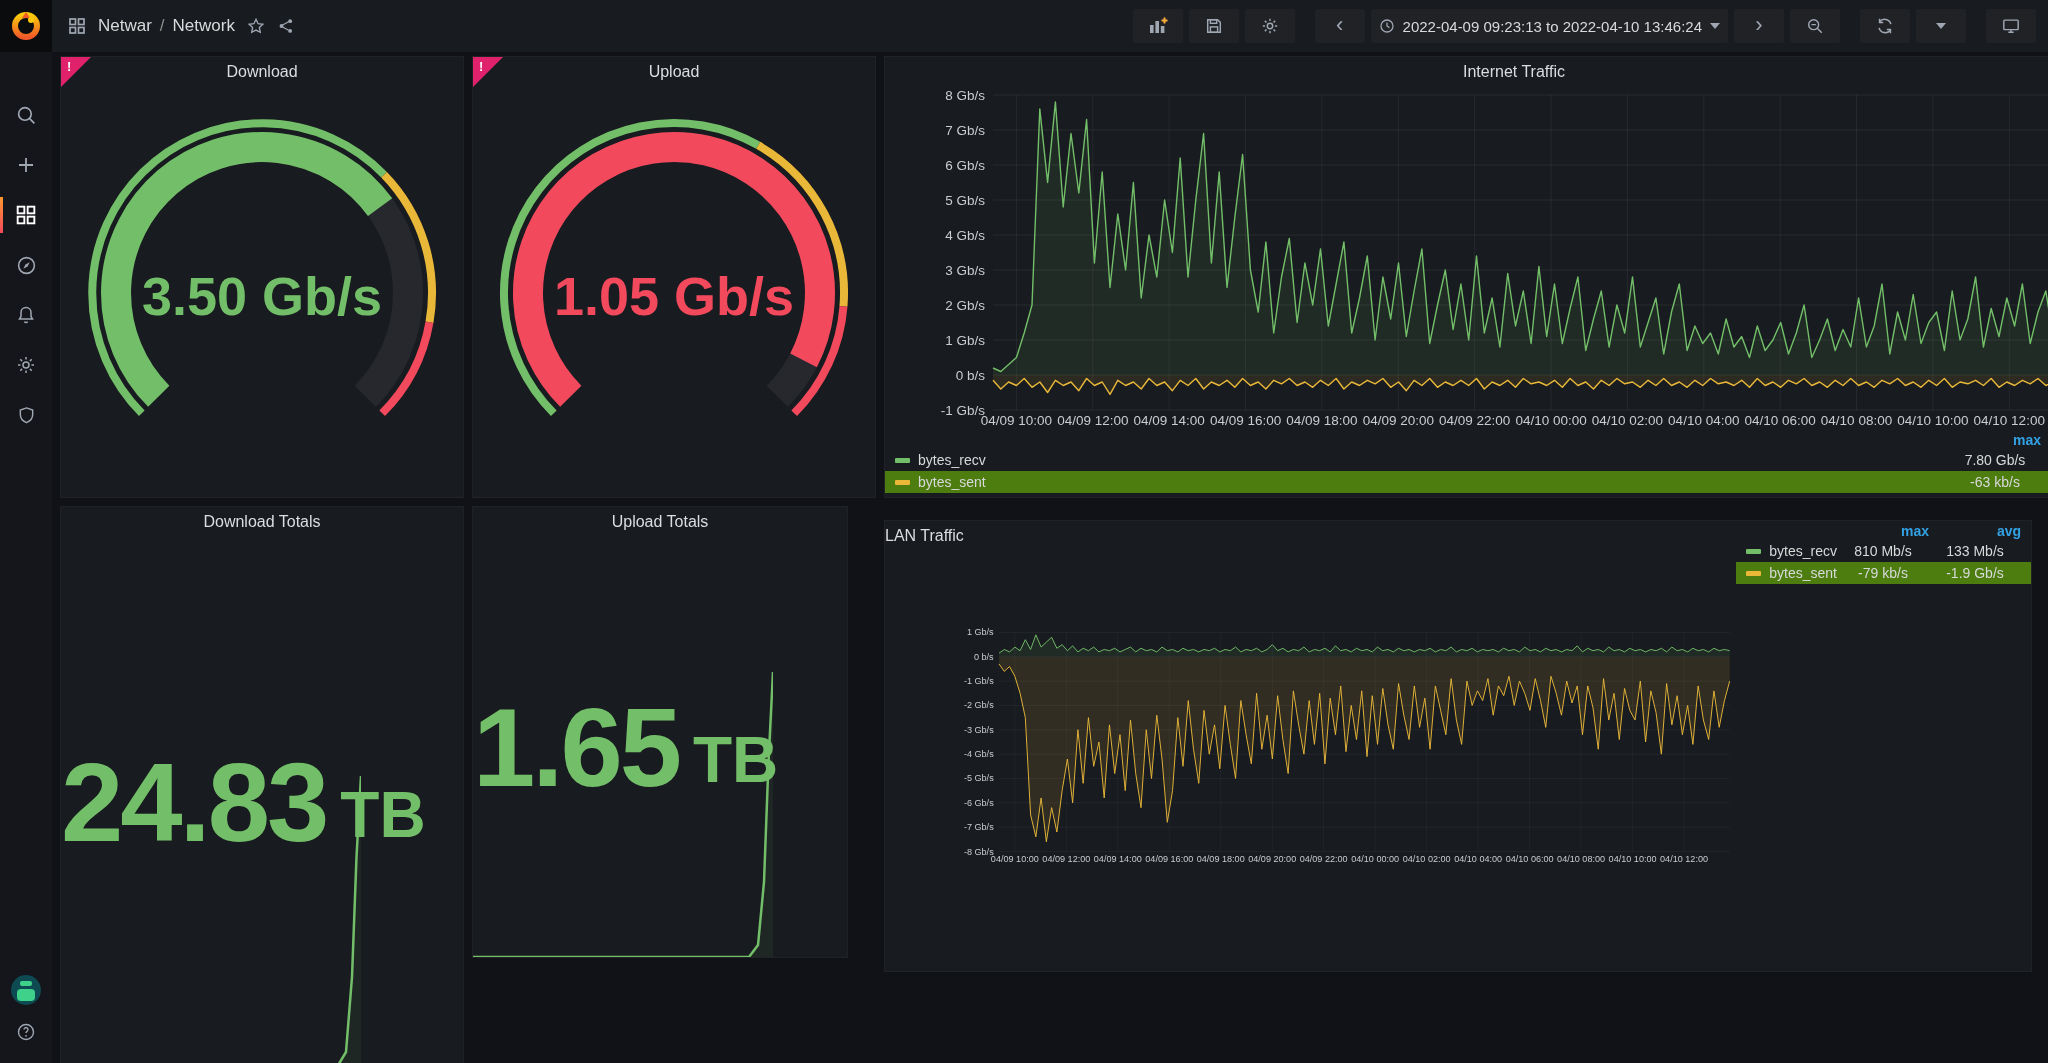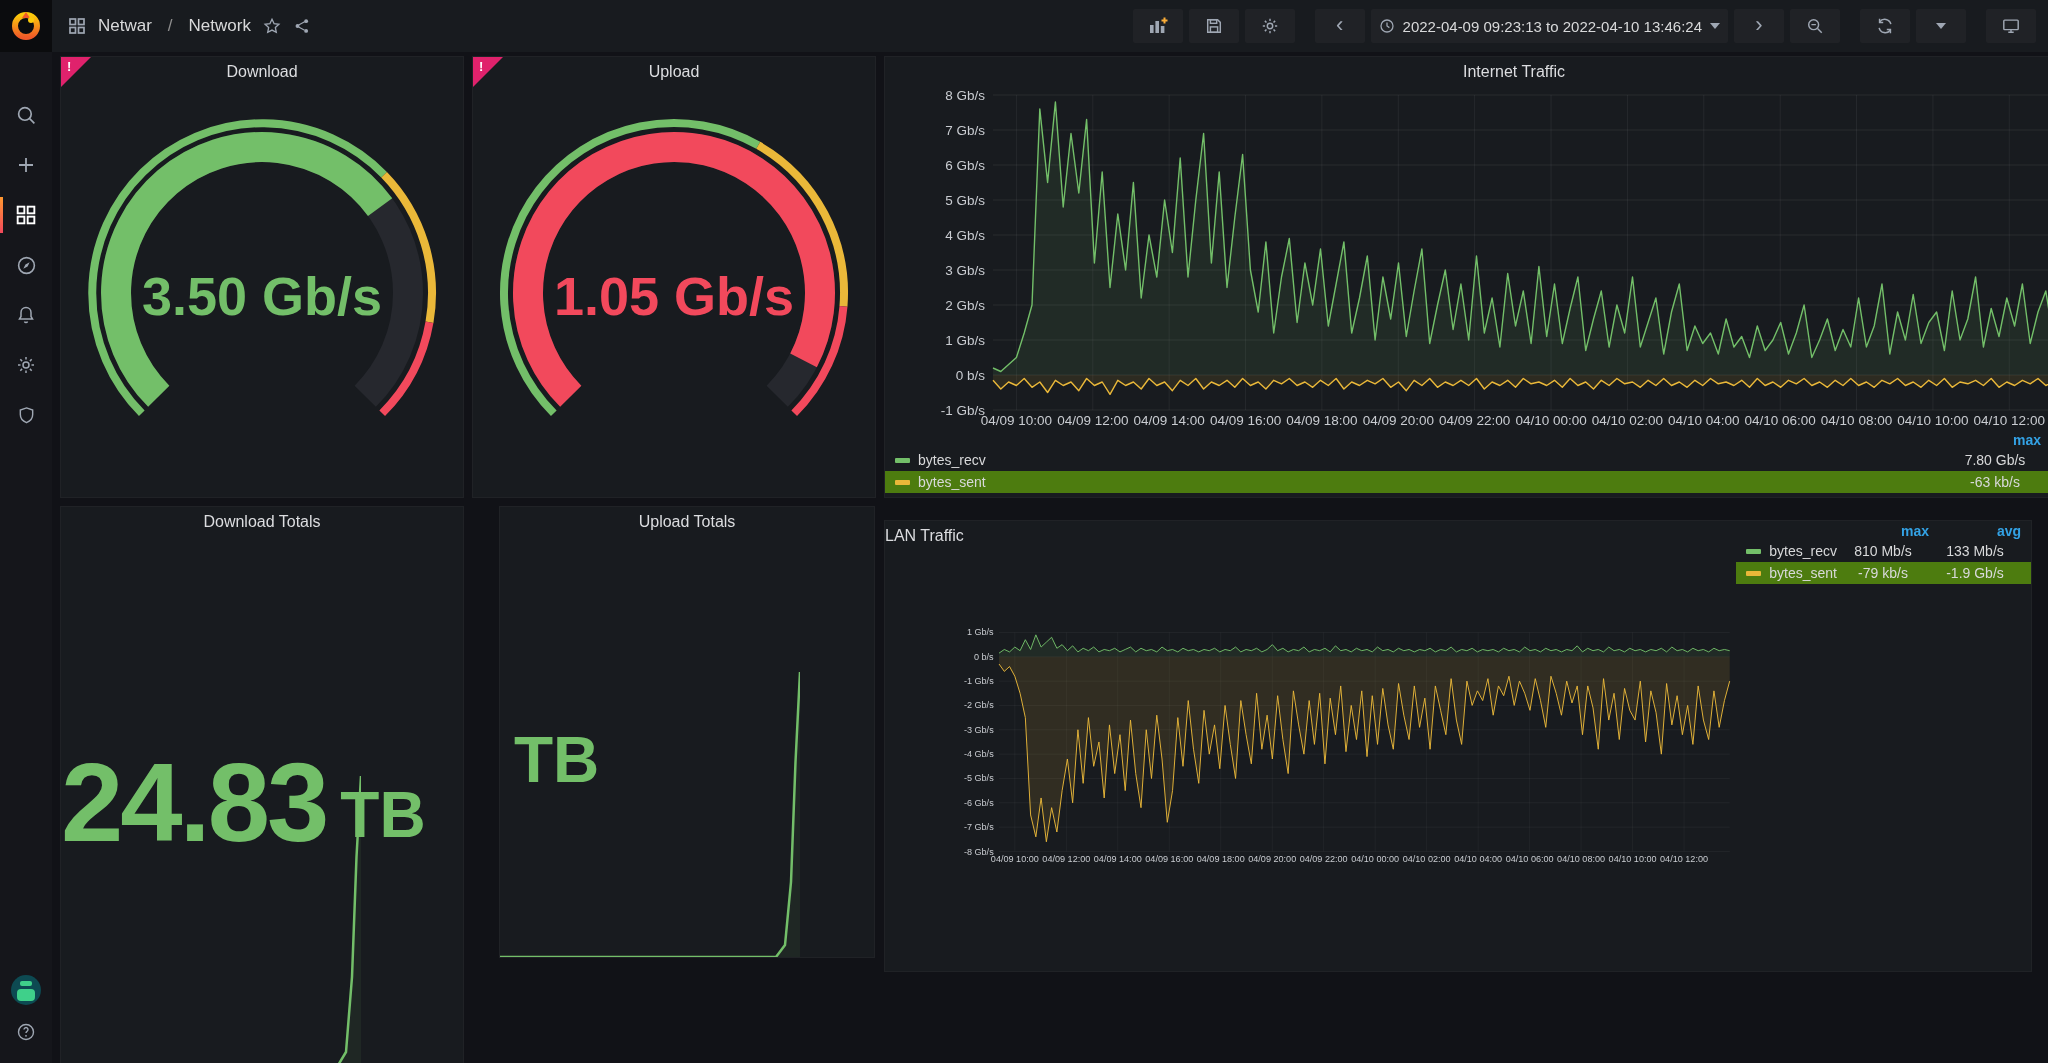--- a/index.html
+++ b/index.html
@@ -5,21 +5,21 @@
   html,body{margin:0;padding:0}
   body{width:2048px;height:1063px;position:relative;overflow:hidden;
        background:#111217;color:#d8d9da;
        font-family:"Liberation Sans","DejaVu Sans",sans-serif;}
   svg{display:block}
   
   .navbar{position:absolute;left:0;top:0;width:2048px;height:52px;background:#181b1f;
           display:flex;align-items:center;z-index:6}
   .logo-cell{width:52px;height:52px;background:#0b0c0e;display:flex;align-items:center;justify-content:center;flex:0 0 52px}
   .nav-left{display:flex;align-items:center;gap:12px;margin-left:16px}
-  .crumb{font-size:17px;color:#d8d9da;display:flex;gap:16px;align-items:center}
+  .crumb{font-size:17px;color:#d8d9da;display:flex;gap:8px;align-items:center}
   .crumb .sep{color:#8e8e8e}
   .nico{color:#9fa7b3;display:flex;align-items:center;justify-content:center;cursor:pointer}
   .nav-right{margin-left:auto;display:flex;align-items:center;gap:6px;padding-right:12px}
   .nbtn{height:34px;min-width:34px;background:#202226;border-radius:2px;display:flex;
         align-items:center;justify-content:center;color:#9fa7b3;padding:0 8px;gap:8px}
   .nbtn.txt{color:#d8d9da;font-size:15px}
   .ngap{width:8px}
   .angle{font-size:22px;color:#9fa7b3;line-height:1;margin-top:-3px}
   
   .sidebar{position:absolute;left:0;top:52px;bottom:0;width:52px;background:#15161b;
@@ -38,21 +38,21 @@
   .panel{position:absolute;background:#181b1f;border:1px solid #202226;box-sizing:border-box}
   .ptitle{height:30px;line-height:30px;text-align:center;font-size:16px;font-weight:500;
           color:#dcdde0;cursor:pointer;white-space:nowrap}
   .err-corner{position:absolute;left:0;top:0;width:0;height:0;
               border-top:30px solid #e0226c;border-right:30px solid transparent;z-index:2}
   .err-mark{position:absolute;left:6px;top:2px;color:#fff;font-size:13px;font-weight:bold;z-index:3}
   .p-download{left:60px;top:56px;width:404px;height:442px}
   .p-upload{left:472px;top:56px;width:404px;height:442px}
   .p-internet{left:884px;top:56px;width:1260px;height:442px;display:flex;flex-direction:column}
   .p-dltotals{left:60px;top:506px;width:404px;height:562px}
-  .p-ultotals{left:499px;top:506px;width:376px;height:452px}
+  .p-ultotals{left:472px;top:506px;width:376px;height:452px}
   .p-lan{left:884px;top:520px;width:1148px;height:452px;display:flex;flex-direction:row}
   
   .gauge-wrap{display:flex;align-items:center;justify-content:center;height:396px}
   
   .stat-panel .stat-wrap{position:absolute;left:0;right:0;top:30px;bottom:0;display:flex;
         align-items:center;}
   .stat-val{font-size:112px;font-weight:bold;letter-spacing:-3px}
   .stat-unit{font-size:64px;font-weight:bold;margin-left:14px;margin-top:26px}
   .spark{position:absolute;left:0;right:0;bottom:0;height:300px;pointer-events:none}
   
@@ -363,20 +363,21 @@
   </div>
 </div>
 
 <div class="panel p-ultotals stat-panel">
   <div class="ptitle">Upload Totals</div>
   <svg class="spark" viewBox="0 0 300 300">
       <path d="M 0 300 L 0.0,300.0 L 276.0,300.0 L 285.0,288.0 L 291.0,225.0 L 295.5,105.0 L 300.0,15.0 L 300 300 Z" fill="#73BF69" fill-opacity="0.08" stroke="none"></path>
       <path d="M 0.0,300.0 L 276.0,300.0 L 285.0,288.0 L 291.0,225.0 L 295.5,105.0 L 300.0,15.0" stroke="#73BF69" stroke-width="2.5" fill="none"></path>
     </svg>
   <div class="stat-wrap">
+    <span class="stat-val" style="color: rgb(115, 191, 105);">1.65</span>
     <span class="stat-unit" style="color: rgb(115, 191, 105);">TB</span>
   </div>
 </div>
 
 <div class="panel p-lan">
   <div class="ptitle">LAN Traffic</div>
   <svg class="chart" viewBox="0 0 1146 353">
       <line x1="75.4144" x2="75.4144" y1="8" y2="333" stroke="rgba(255,255,255,0.06)"></line>
       <text x="75.4144" y="348" text-anchor="middle" font-size="13.5" fill="#c9ccd1">04/09 10:00</text>
       <line x1="151.8364" x2="151.8364" y1="8" y2="333" stroke="rgba(255,255,255,0.06)"></line>

